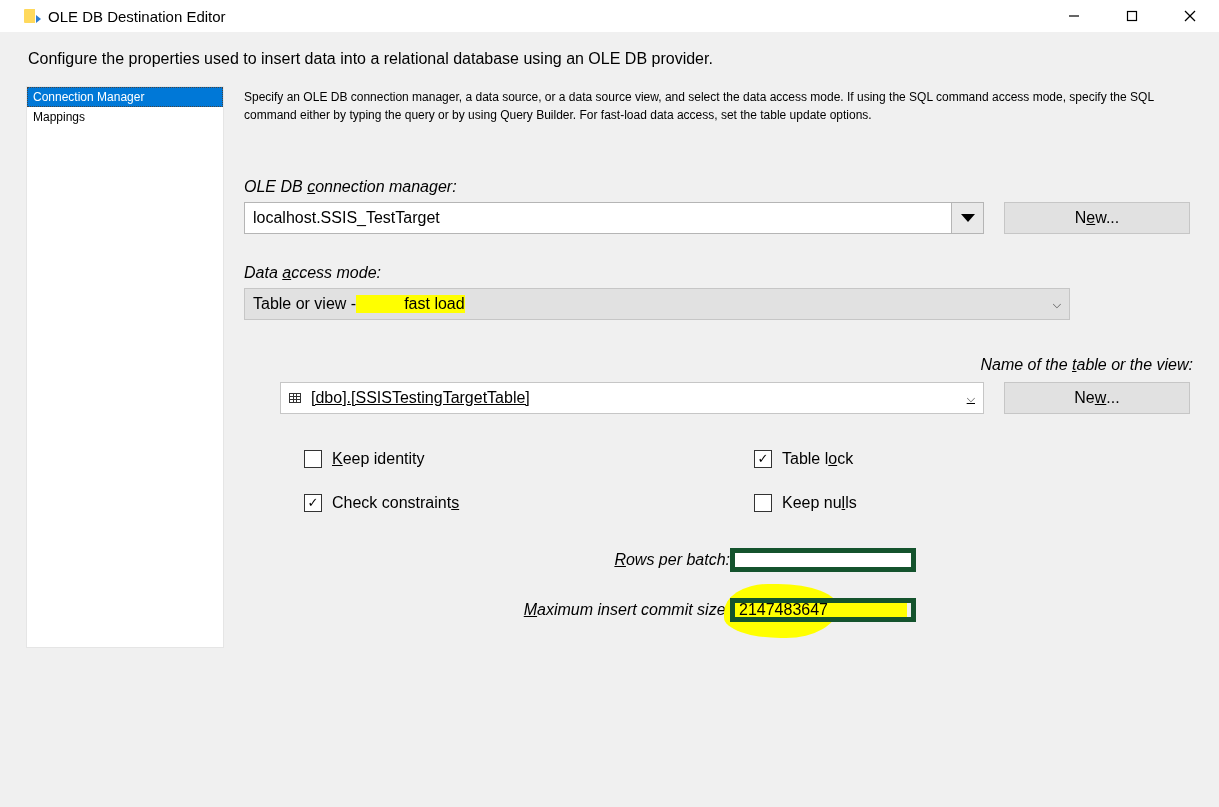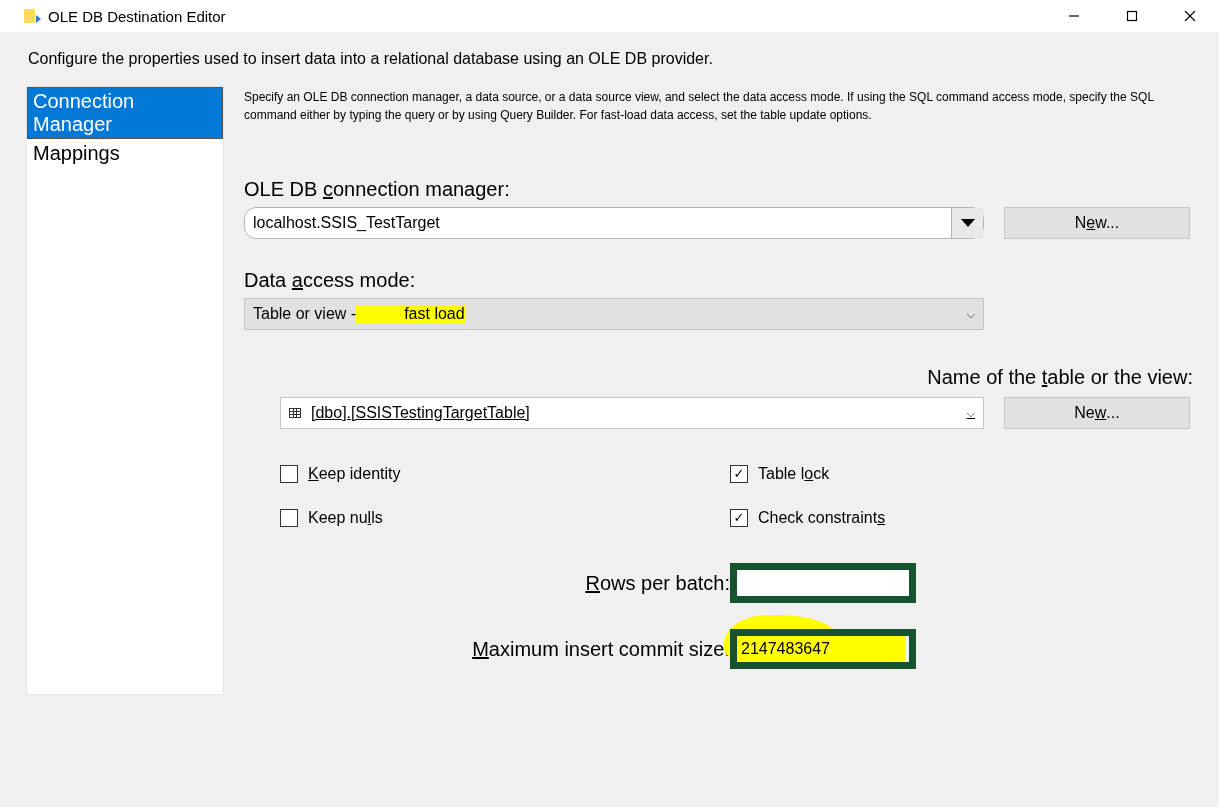--- a/index.html
+++ b/index.html
@@ -75,21 +75,21 @@
 
     
     .sidebar {
       width: 198px;
       background: #fff;
       border: 1px solid #e5e5e5;
       padding: 0;
     }
     .sidebar-item {
       padding: 3px 6px;
-      font-size: 20px;
+      font-size: 12px;
       cursor: default;
     }
     .sidebar-item.selected {
       background: #0078d7;
       color: #fff;
       outline: 1px dotted #444;
       outline-offset: -1px;
     }
 
     
@@ -97,39 +97,40 @@
       flex: 1;
       padding: 2px 26px 0 20px;
     }
     .pane-desc {
       font-size: 12px;
       line-height: 1.5;
       margin-bottom: 54px;
     }
 
     .form-label {
-      font-size: 20px;
+      font-size: 16px;
       margin-bottom: 6px;
+      font-style: italic;
     }
     .underline-char {
       text-decoration: underline;
     }
 
     .row-conn {
       display: flex;
       gap: 20px;
       margin-bottom: 30px;
     }
     .combo {
       display: flex;
       height: 32px;
       border: 1px solid #b5b5b5;
       background: #fff;
     }
-    .combo.wide { width: 740px; border-radius: 12px; }
+    .combo.wide { width: 740px; }
     .combo-text {
       flex: 1;
       padding: 4px 8px;
       font-size: 16px;
       display: flex;
       align-items: center;
     }
     .combo-btn {
       width: 32px;
       border-left: 1px solid #b5b5b5;
@@ -144,21 +145,21 @@
       border: 1px solid #c6c6c6;
       background: #e1e1e1;
       font-size: 16px;
       display: flex;
       align-items: center;
       justify-content: center;
     }
 
     
     .select-grey {
-      width: 740px;
+      width: 826px;
       height: 32px;
       border: 1px solid #c6c6c6;
       background: #e1e1e1;
       display: flex;
       align-items: center;
       padding: 0 8px;
       font-size: 16px;
       position: relative;
       margin-bottom: 36px;
     }
@@ -226,20 +227,21 @@
       display: grid;
       grid-template-columns: 450px 1fr;
       row-gap: 26px;
       margin-bottom: 36px;
     }
     .cb {
       display: flex;
       align-items: center;
       gap: 10px;
       font-size: 16px;
+      margin-left: 24px;
     }
     .cb-box {
       width: 18px;
       height: 18px;
       border: 1.5px solid #333;
       display: flex;
       align-items: center;
       justify-content: center;
       background: #fff;
     }
@@ -253,22 +255,22 @@
 
     
     .valrow {
       display: grid;
       grid-template-columns: 450px 1fr;
       align-items: center;
       margin-bottom: 26px;
     }
     .textinput {
       width: 186px;
-      height: 40px;
-      border: 7px solid #14532d;
+      height: 24px;
+      border: 5px solid #14532d;
       background: #fff;
       font-size: 16px;
       padding: 0 4px;
       display: flex;
       align-items: center;
     }
     .hl-val-wrap {
       position: relative;
       width: 168px;
     }
@@ -392,26 +394,26 @@
       <div class="checks">
         <div class="cb">
           <span class="cb-box"></span>
           <span><span class="underline-char">K</span><span>eep identity</span></span>
         </div>
         <div class="cb">
           <span class="cb-box checked"></span>
           <span><span>Table l</span><span class="underline-char">o</span><span>ck</span></span>
         </div>
         <div class="cb">
+          <span class="cb-box checked highlight-box"></span>
+          <span><span>Check constraint</span><span class="underline-char">s</span></span>
+        </div>
+        <div class="cb">
           <span class="cb-box"></span>
           <span><span>Keep nu</span><span class="underline-char">l</span><span>ls</span></span>
-        </div>
-        <div class="cb">
-          <span class="cb-box checked highlight-box"></span>
-          <span><span>Check constraint</span><span class="underline-char">s</span></span>
         </div>
       </div>
 
       <div class="valrow">
         <div class="form-label" style="margin:0;">
           <span class="underline-char">R</span><span>ows per batch:</span>
         </div>
         <div class="textinput"></div>
       </div>
 

